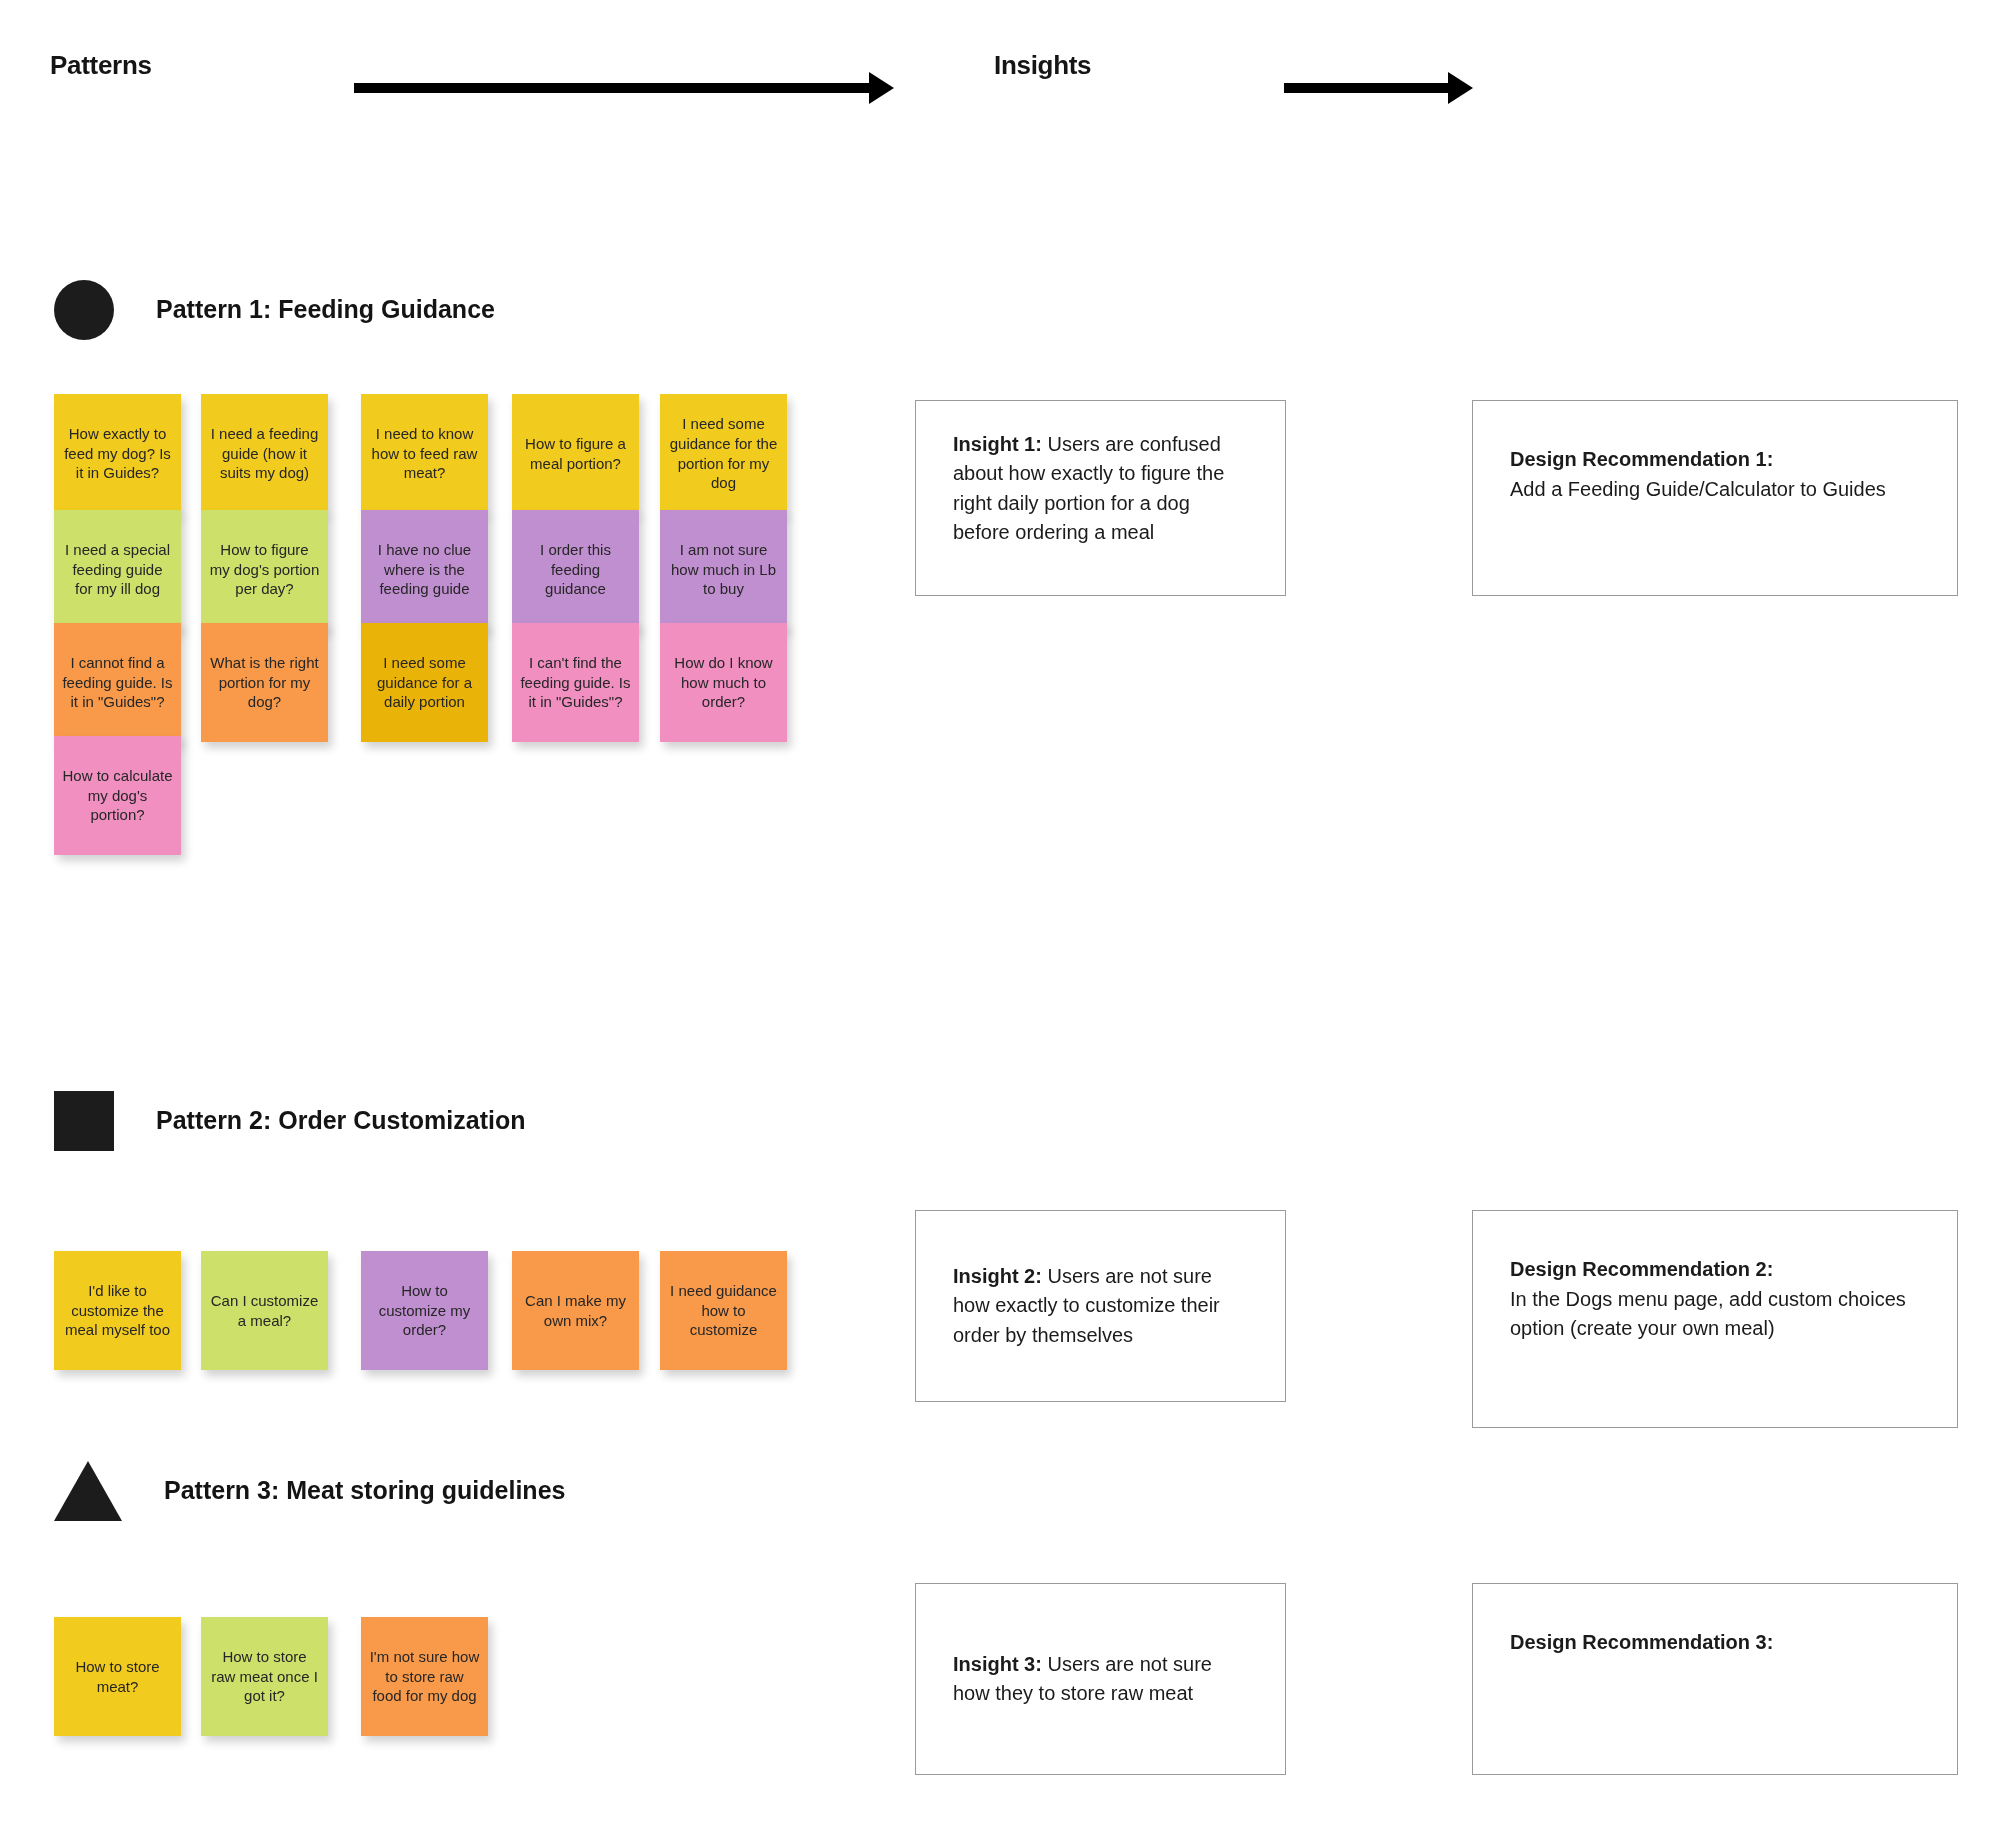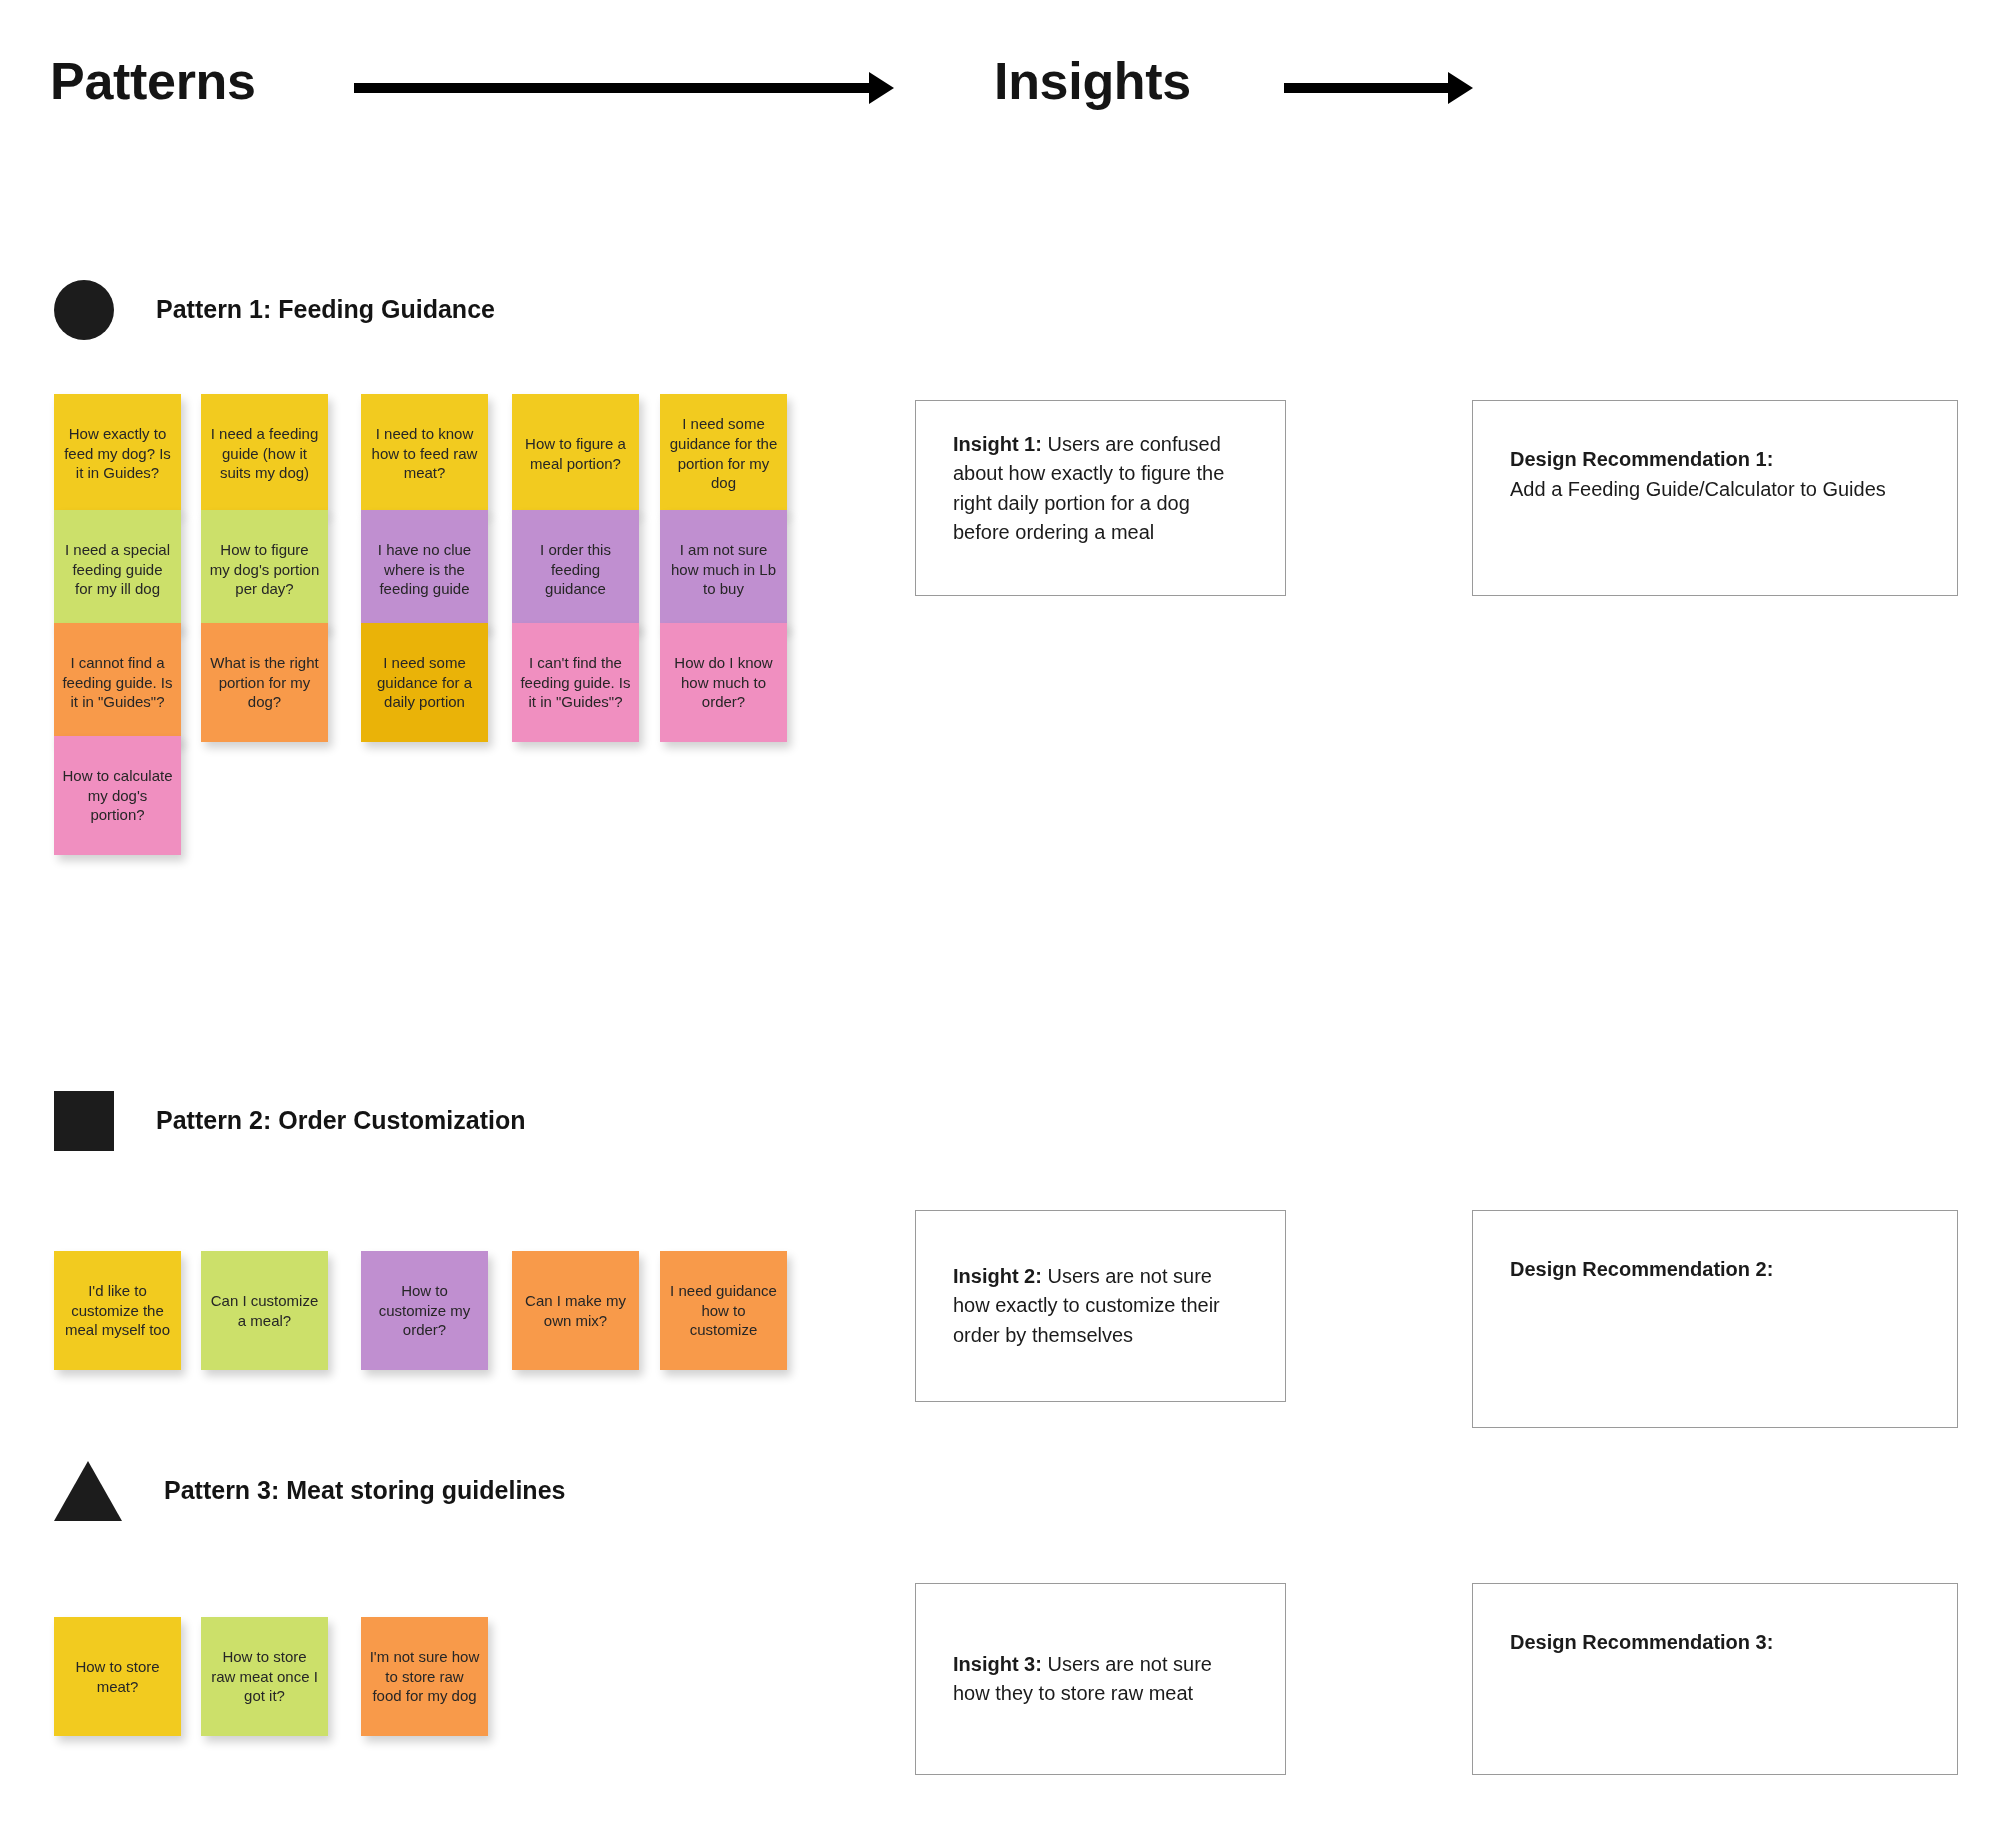--- a/index.html
+++ b/index.html
@@ -19,21 +19,21 @@
   
   .header-row {
     position: absolute;
     top: 23px;
     left: 0;
     width: 2006px;
     height: 154px;
   }
   .col-title {
     position: absolute;
-    font-size: 52px;
+    font-size: 26px;
     font-weight: bold;
     letter-spacing: -0.3px;
     line-height: 1.2;
     color: #151515;
   }
   #title-patterns { left: 50px;  top: 27px; }
   #title-insights { left: 994px; top: 27px; }
   #title-design   { left: 1535px; top: 27px; width: 452px; }
 
   .arrow {
@@ -235,20 +235,21 @@
 </div>
 
 <div class="outcome-box insight-box" id="insight-2">
   <div class="inner">
     <span class="lead">Insight 2:</span><span> Users are not sure how exactly to customize their order by themselves</span>
   </div>
 </div>
 <div class="outcome-box design-box" id="design-2">
   <div class="inner">
     <div class="lead">Design Recommendation 2:</div>
+    <div>In the Dogs menu page, add custom choices option (create your own meal)</div>
   </div>
 </div>
 
 <div class="pattern-group" id="group-3">
   <div class="pattern-header">
     <div class="pattern-marker marker-triangle"></div>
     <div class="pattern-title">Pattern 3: Meat storing guidelines</div>
   </div>
   <div class="notes-area" id="notes-3">
       <div class="note" style="left: 54px; top: 157px; background: rgb(242, 203, 31);">

